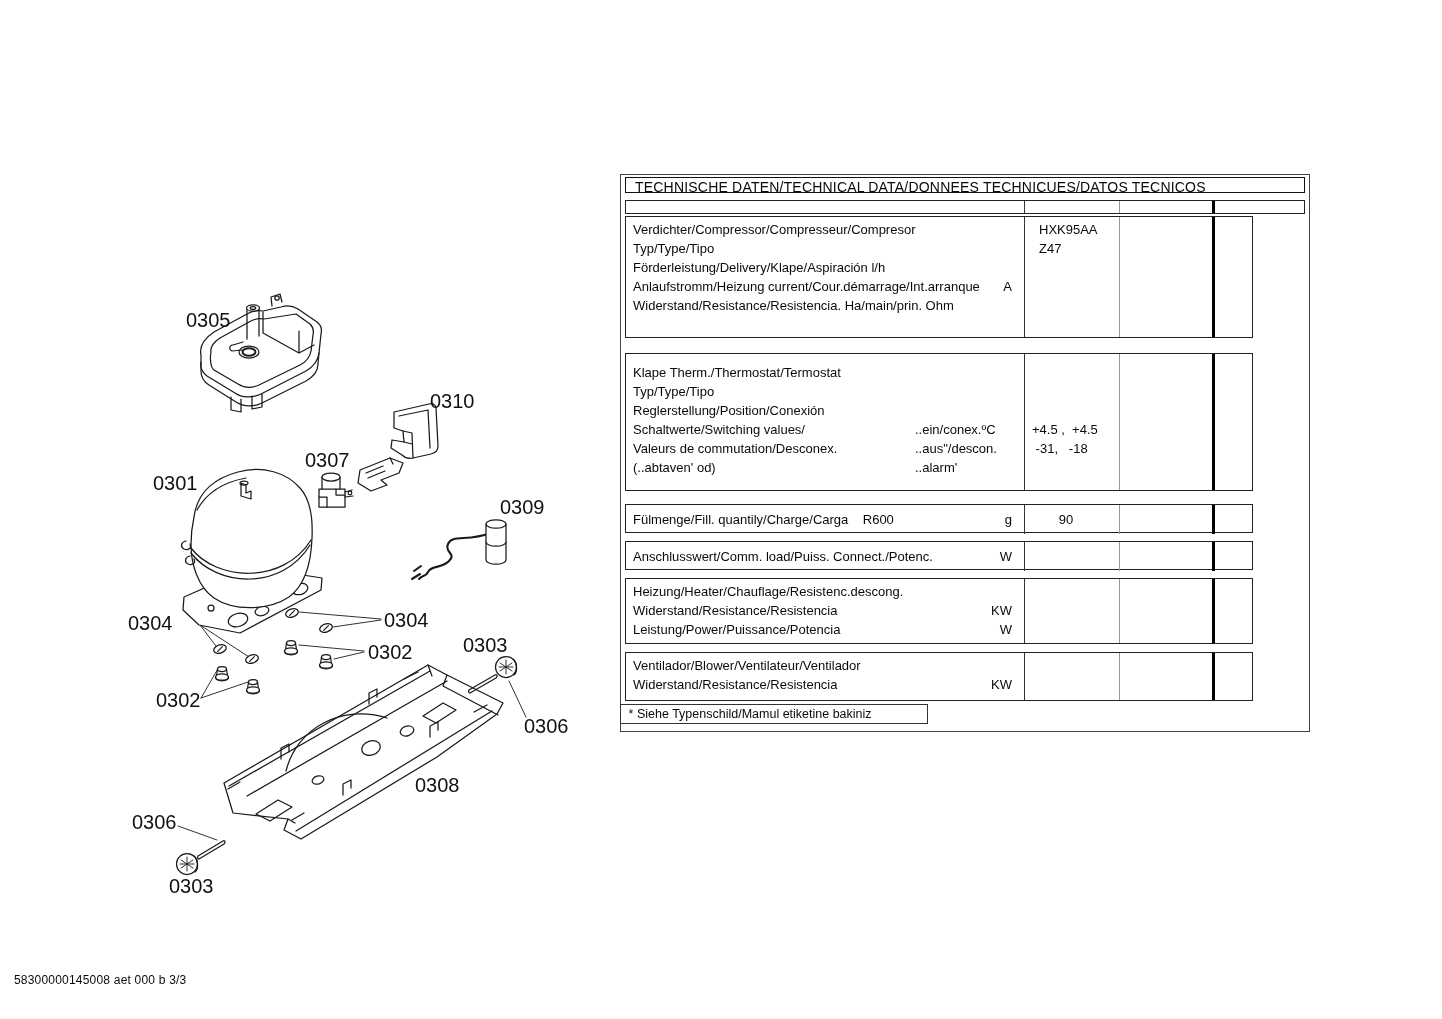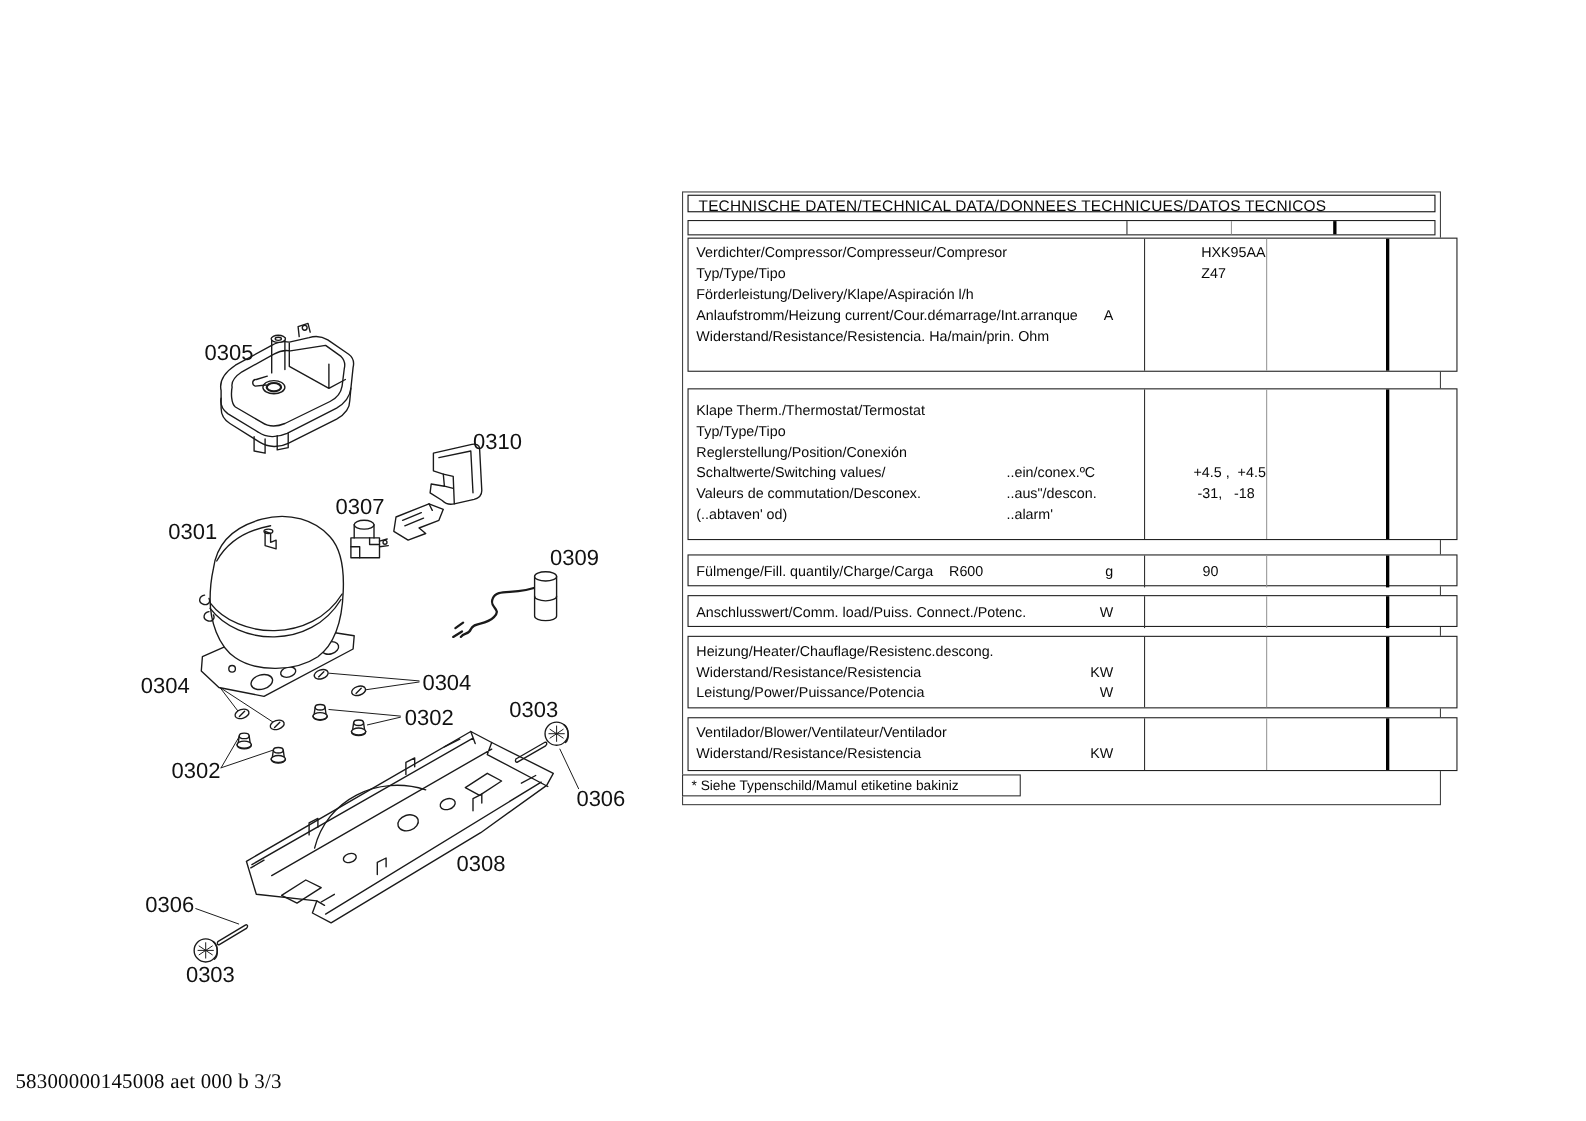--- a/index.html
+++ b/index.html
@@ -12,48 +12,48 @@
   .diagram .solid{fill:#ffffff;}
   .diagram .thin{stroke-width:0.9;}
   .diagram .wire{stroke-width:2.1;}
   .diagram text{font-family:"Liberation Sans",sans-serif;font-size:20px;fill:#111;stroke:none;}
   
   .tframe{position:absolute;left:620px;top:174px;width:688px;height:556px;border:1.4px solid #444;}
   .tbox{position:absolute;border:1.4px solid #222;background:#fff;box-sizing:border-box;font-size:13px;}
   .titlebox{left:4px;top:2px;width:680px;height:16px;border-width:1.8px;border-color:#111;}
   .titlebox span{display:block;padding-left:9px;line-height:18px;font-size:14px;letter-spacing:0.2px;white-space:pre;}
   .hdrrow{left:4px;top:25px;width:680px;height:14px;display:grid;grid-template-columns:398px 95px 93px 1fr;}
-  .blk{left:4px;width:700px;display:grid;grid-template-columns:398px 95px 93px 1fr;gap:16px;}
+  .blk{left:4px;width:628px;display:grid;grid-template-columns:398px 95px 93px 1fr;}
   .b1{top:41px;height:122px;}
   .b2{top:178px;height:138px;}
   .b3{top:329px;height:29px;}
   .b4{top:366px;height:29px;}
   .b5{top:403px;height:66px;}
   .b6{top:477px;height:49px;}
-  .cell{box-sizing:border-box;height:100%;padding-left:37px;}
+  .cell{box-sizing:border-box;height:100%;}
   .cv1{border-left:1px solid #333;}
   .cv2{border-left:1px solid #999;}
   .cv3{border-left:3px solid #000;}
   .lcell{padding:3px 0 0 7px;}
   .b2 .lcell{padding-top:9px;}
   .vcell{padding-top:3px;}
   .b2 .vcell{padding-top:66px;}
   .ln{position:relative;height:19px;line-height:19px;white-space:pre;padding-right:12px;}
   .one .ln{height:29px;line-height:29px;}
   .one .lcell{padding-top:0;}
   .one .vcell{padding-top:0;text-align:center;}
   .lbl{white-space:pre;}
   .unit{position:absolute;right:12px;top:0;}
   .sub{position:absolute;left:282px;top:0;}
   .b1 .vcell .ln{padding-left:14px;}
   .b2 .vcell .ln{padding-left:7px;}
   .footnote{left:-1.4px;top:529px;width:308px;height:20px;border-color:#333;}
   .footnote span{display:block;padding-left:8px;line-height:18px;font-size:12.5px;white-space:pre;}
   
-  .footer{position:absolute;left:14px;top:973px;font-size:19px;letter-spacing:0.2px;font-family:Liberation Serif, serif;}
+  .footer{position:absolute;left:14px;top:973px;font-size:12px;letter-spacing:0.2px;}
 </style>
 </head>
 <body>
 
 <div class="canvas">
 
   <svg class="diagram" viewBox="0 0 620 940">
 
     <g>
       <path class="thin" d="M200,625 L216,646 M200,625 L249,657

